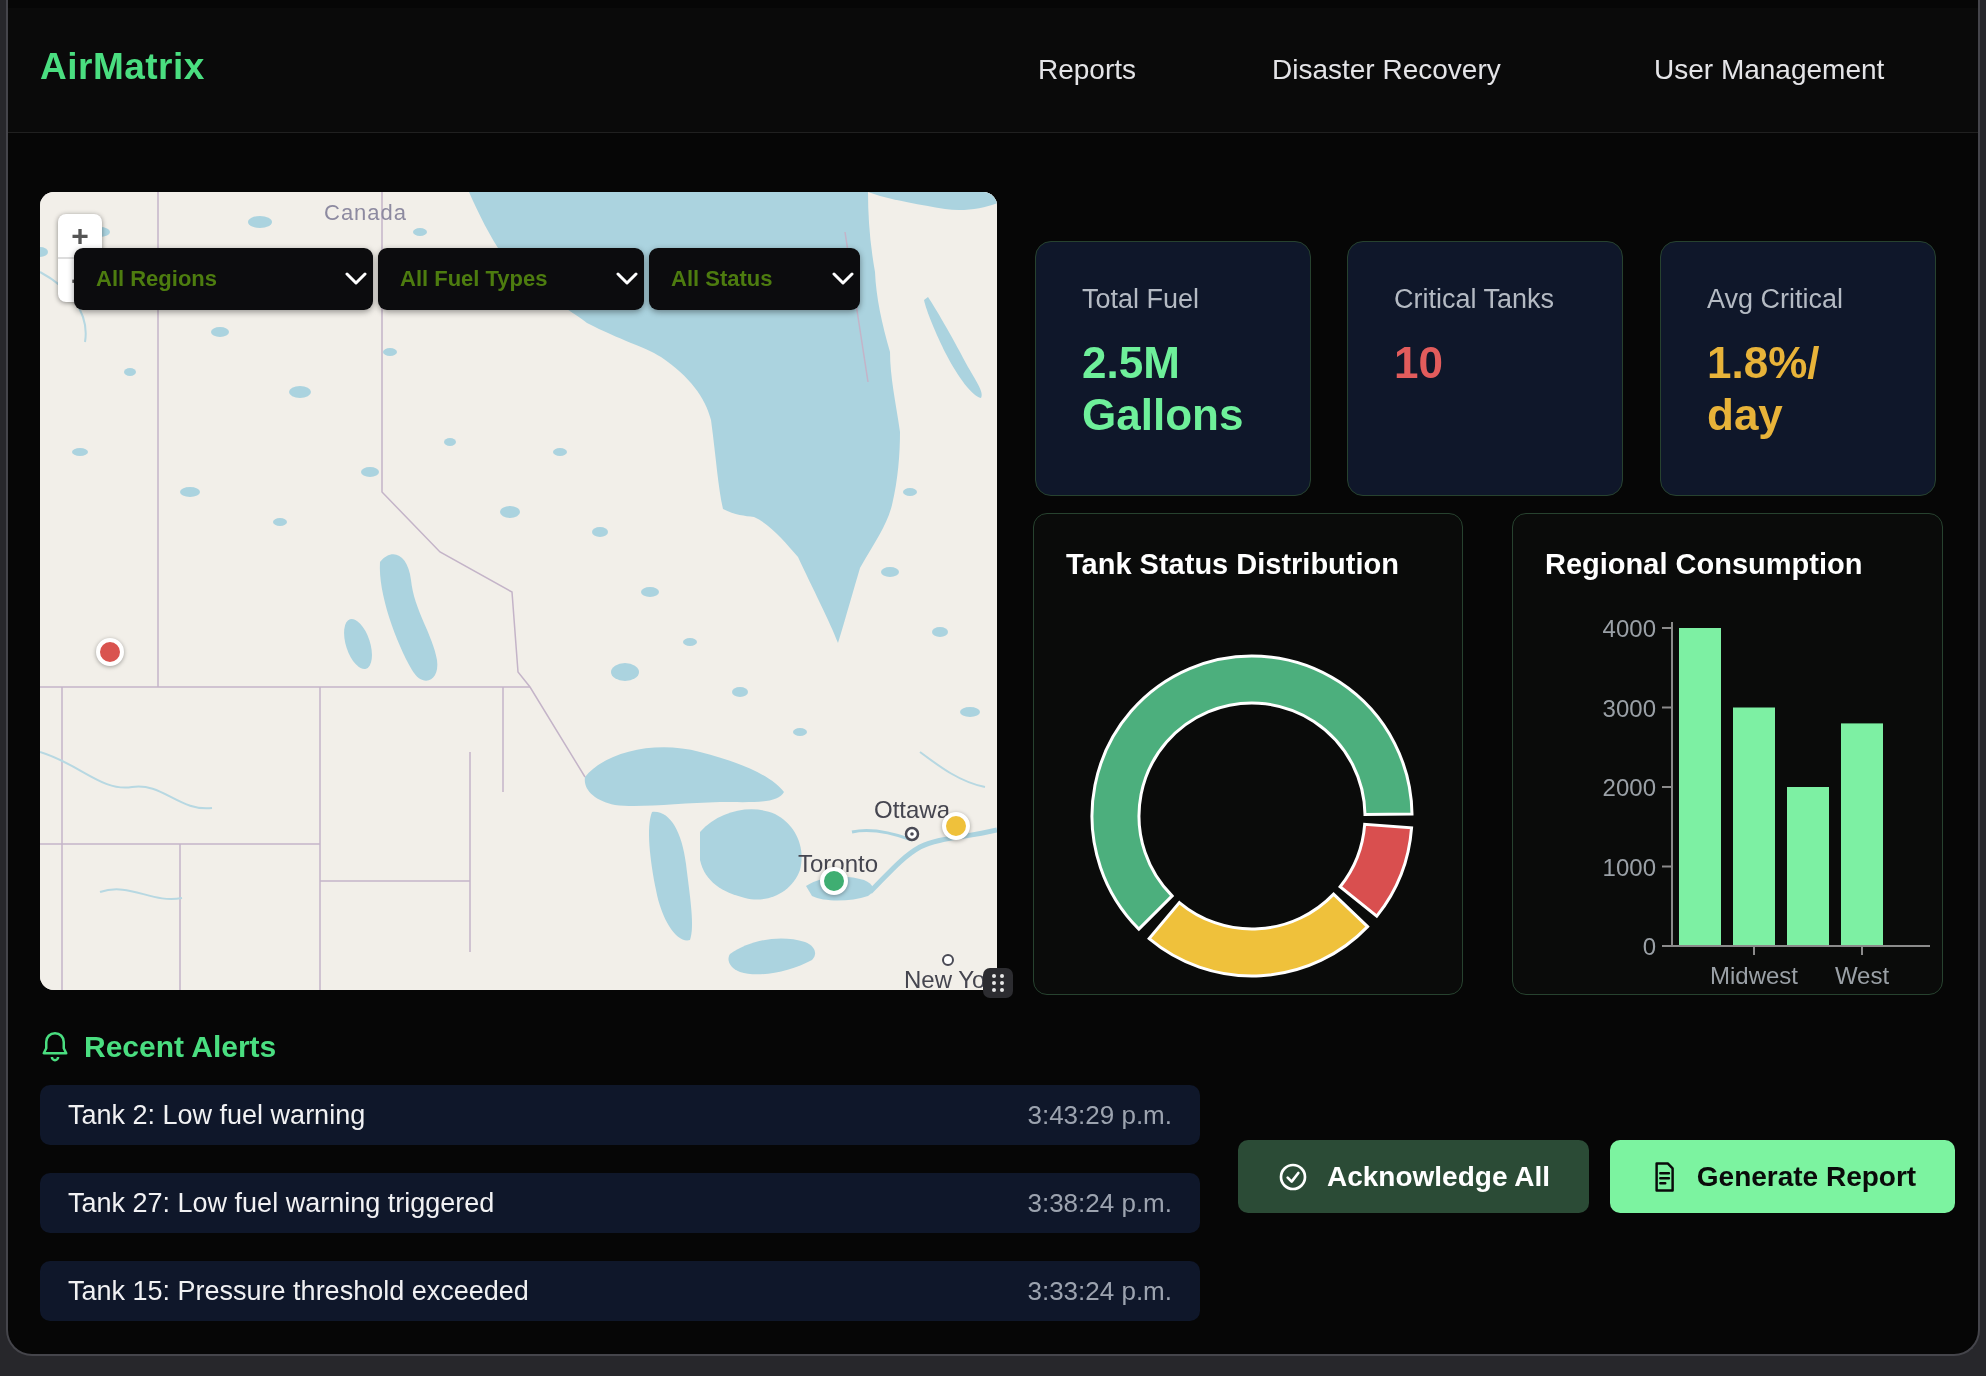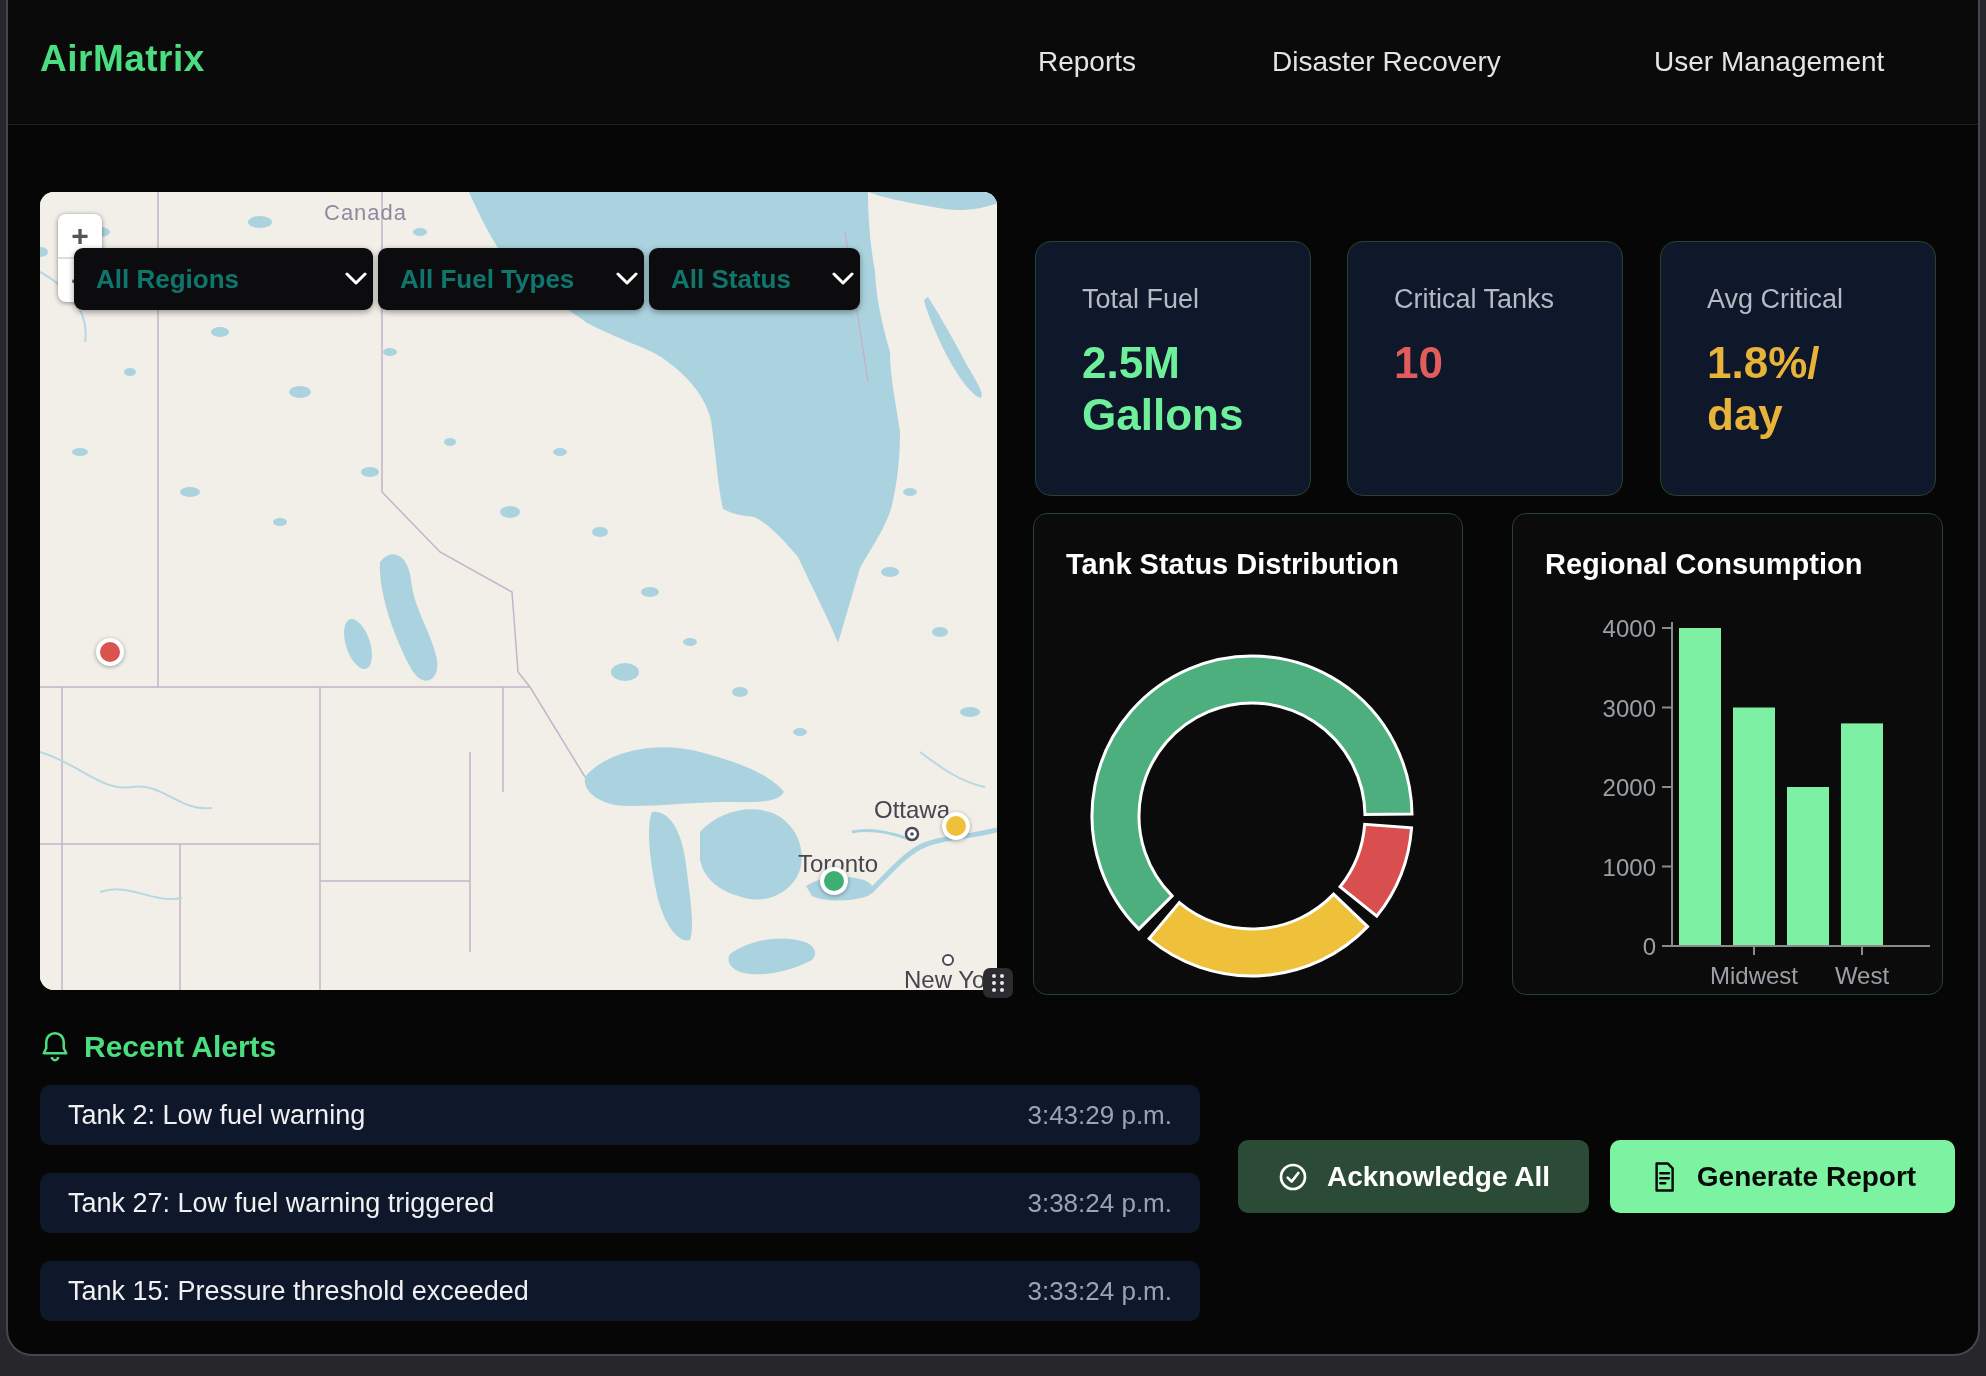--- a/index.html
+++ b/index.html
@@ -4,21 +4,21 @@
 <style>
   * { margin:0; padding:0; box-sizing:border-box; }
   html,body { width:1986px; height:1376px; background:#27272b; overflow:hidden;
               font-family:"Liberation Sans", sans-serif; }
 
   .shell { position:absolute; left:6px; top:0; width:1974px; height:1356px;
            background:#060606; border:2px solid #45454b; border-top:none;
            border-radius:0 0 26px 26px; overflow:hidden; }
 
   
-  .header { position:absolute; left:0; top:0; width:100%; height:125px;
+  .header { position:absolute; left:0; top:8px; width:100%; height:125px;
             background:#0a0a0a; border-bottom:1px solid #202020; }
   .logo { position:absolute; left:32px; top:38px; font-size:37px; font-weight:700;
           color:#4ade80; letter-spacing:.5px; }
   .titleblock { position:absolute; left:277px; top:18px; }
   .page-title { font-size:40px; font-weight:700; color:#f4f4f5; }
   .page-sub   { font-size:26px; font-weight:500; color:#4ade80; margin-top:7px; }
   .nav { position:absolute; top:0; height:124px; left:0; width:100%; }
   .nav a { position:absolute; top:46px; font-size:28px; color:#e4e4e7; text-decoration:none; cursor:pointer; }
 
   
@@ -27,23 +27,23 @@
   .map svg { display:block; }
   .map-marker { position:absolute; width:28px; height:28px; border-radius:50%;
                 border:4px solid #fff; box-shadow:0 1px 4px rgba(0,0,0,.35); }
   .zoomctl { position:absolute; left:50px; top:214px; width:44px; height:88px;
              background:#fff; border-radius:8px; box-shadow:0 1px 5px rgba(0,0,0,.45);
              z-index:3; overflow:hidden; }
   .zoomctl .zbtn { width:100%; height:43px; display:flex; align-items:center; justify-content:center;
                    font-size:30px; font-weight:700; color:#555; cursor:pointer; }
   .zoomctl .zdiv { height:2px; background:#ddd; }
   .filters { position:absolute; left:66px; top:248px; display:flex; gap:5px; z-index:4; }
-  .filter { height:62px; background:#0c0c0e; border-radius:9px; color:#0f766e;
+  .filter { height:62px; background:#0c0c0e; border-radius:9px; color:#4d7c0f;
             display:flex; align-items:center; justify-content:space-between;
-            padding:0 6px 0 22px; font-size:26px; font-weight:600; cursor:pointer;
+            padding:0 6px 0 22px; font-size:22px; font-weight:600; cursor:pointer;
             box-shadow:0 2px 6px rgba(0,0,0,.4); }
   .filter svg { margin-left:26px; }
   .drag-handle { position:absolute; left:975px; top:968px; width:30px; height:30px;
                  background:#2c2c30; border-radius:7px; z-index:5; display:flex;
                  align-items:center; justify-content:center; cursor:grab; }
 
   
   .kpi { position:absolute; top:241px; width:276px; height:255px; background:#0f172a;
          border:1px solid #27422f; border-radius:16px; padding:42px 0 0 46px; }
   .kpi .klabel { font-size:27px; color:#b4bac3; }

